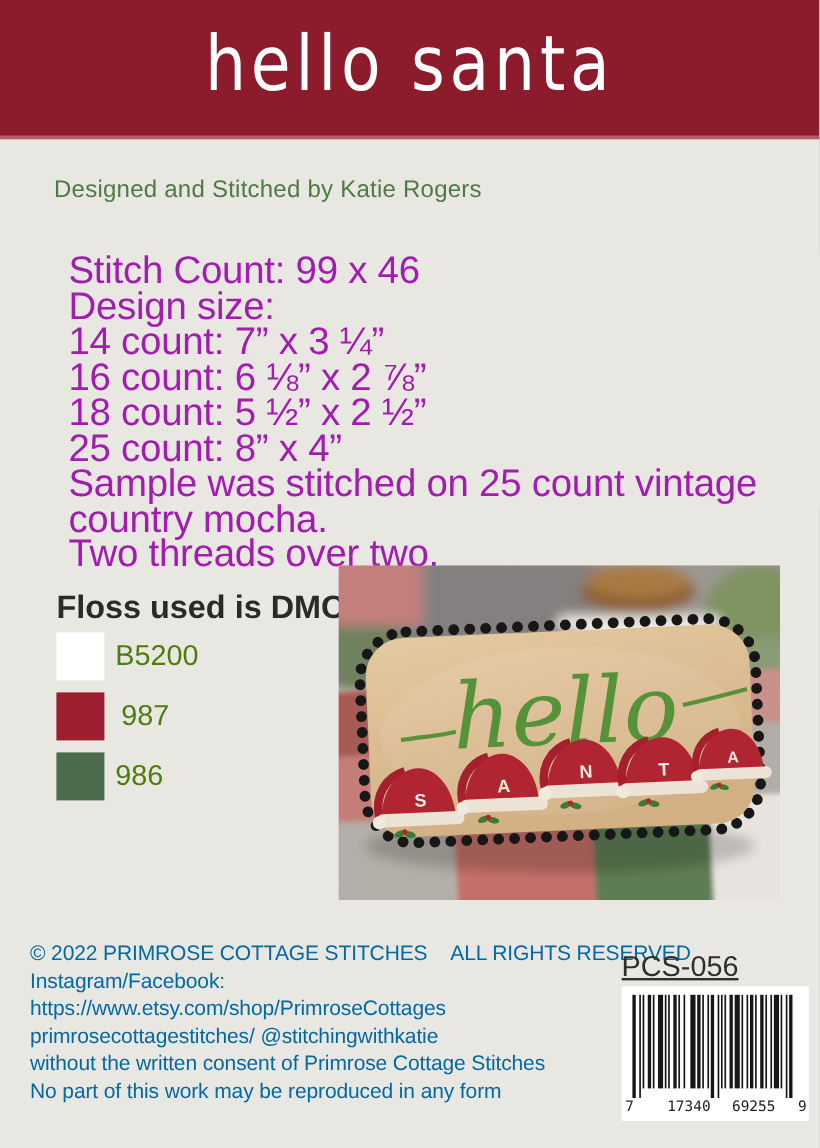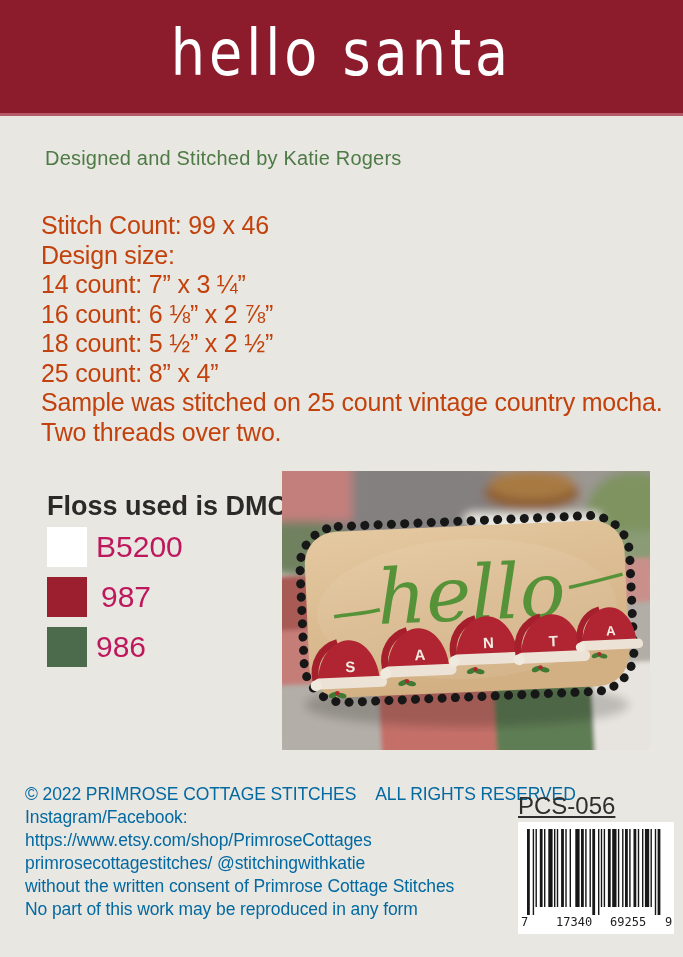--- a/index.html
+++ b/index.html
@@ -30,34 +30,34 @@
     padding-bottom:6px;
   }
   
   .byline {
     position:absolute; left:45px; top:147px;
     font-size:20px; letter-spacing:0.2px;
     color:#4e7a46;
   }
   
   .info {
-    position:absolute; left:41px; top:211px;
-    font-size:25px; line-height:29.5px;
+    position:absolute; left:57px; top:211px;
+    font-size:32px; line-height:29.5px;
     letter-spacing:-0.2px;
-    color:#c2410c;
+    color:#a21caf;
   }
   
   .floss-heading {
     position:absolute; left:47px; top:491px;
     font-size:27px; font-weight:bold; color:#2b2a28;
   }
   .floss-list { position:absolute; left:47px; top:527px; }
   .floss-row { display:flex; align-items:center; height:40px; margin-bottom:10px; }
   .floss-swatch { width:40px; height:40px; flex:0 0 40px; }
-  .floss-code { font-size:30px; color:#be185d; margin-left:9px; }
+  .floss-code { font-size:24px; color:#4d7c0f; margin-left:9px; }
   
   .photo {
     position:absolute; left:282px; top:471px;
     width:368px; height:279px;
     overflow:hidden;
   }
   .photo svg { display:block; }
   
   .footer {
     position:absolute; left:25px; top:783px;

